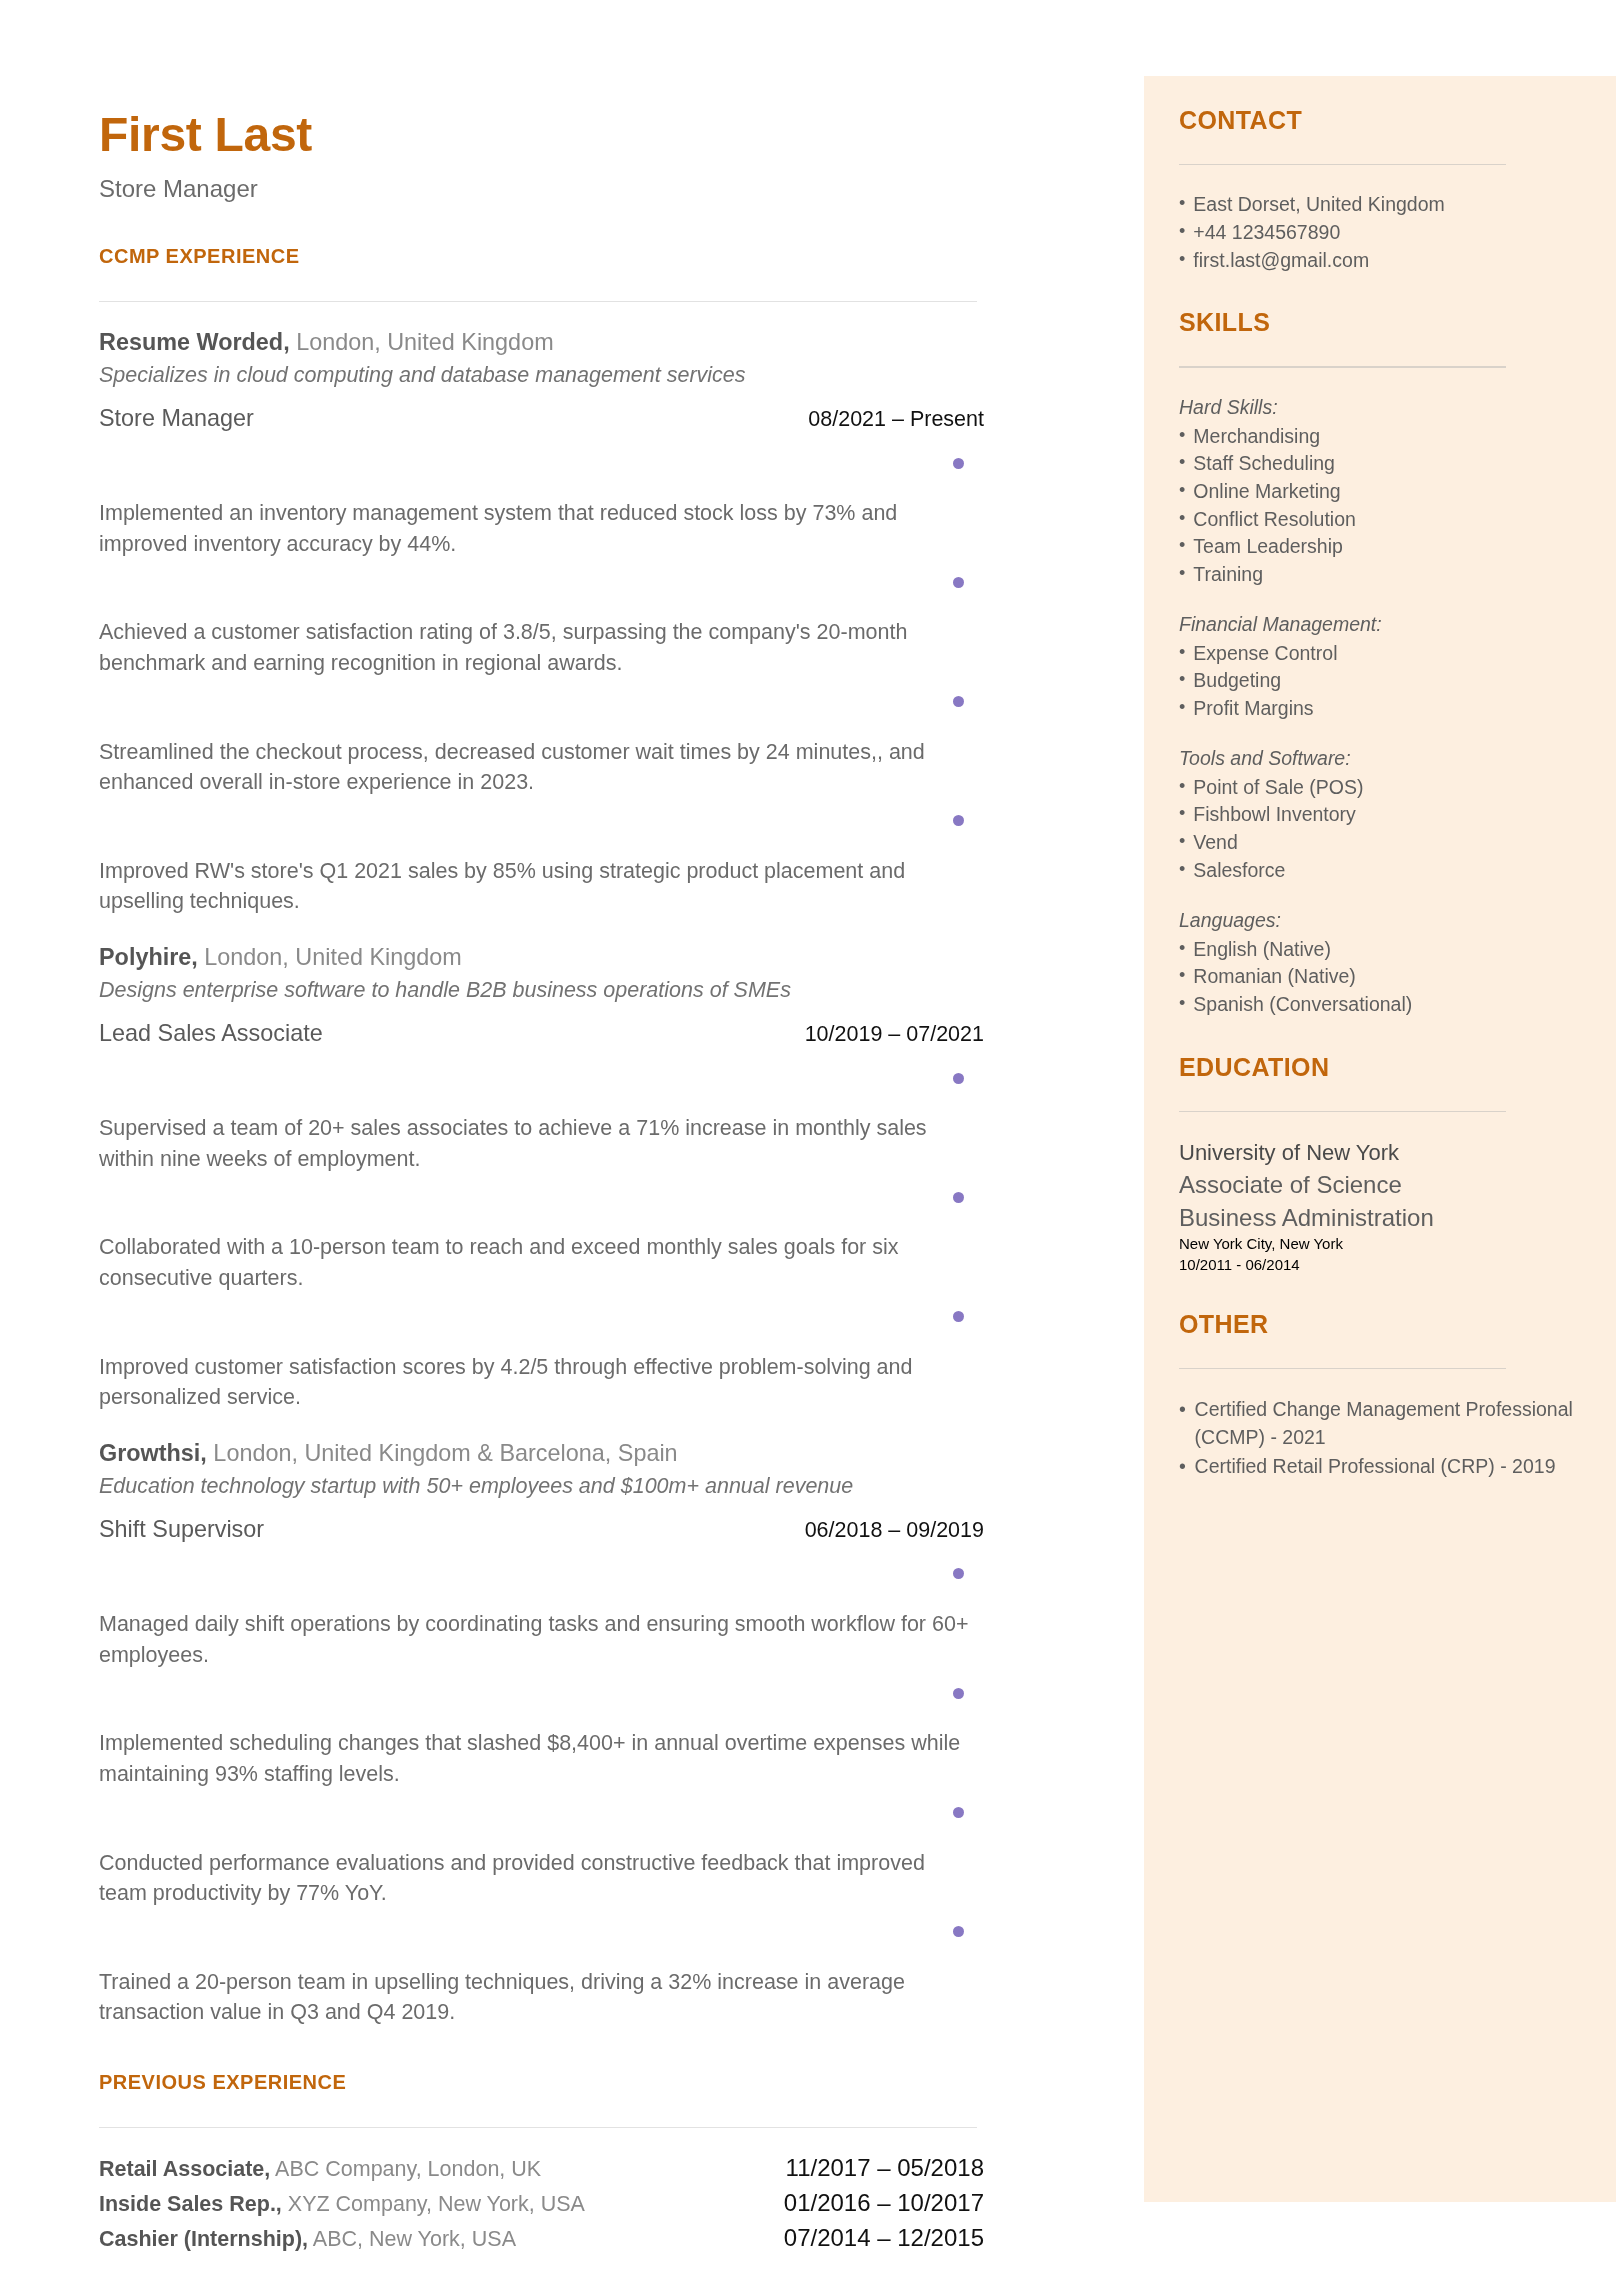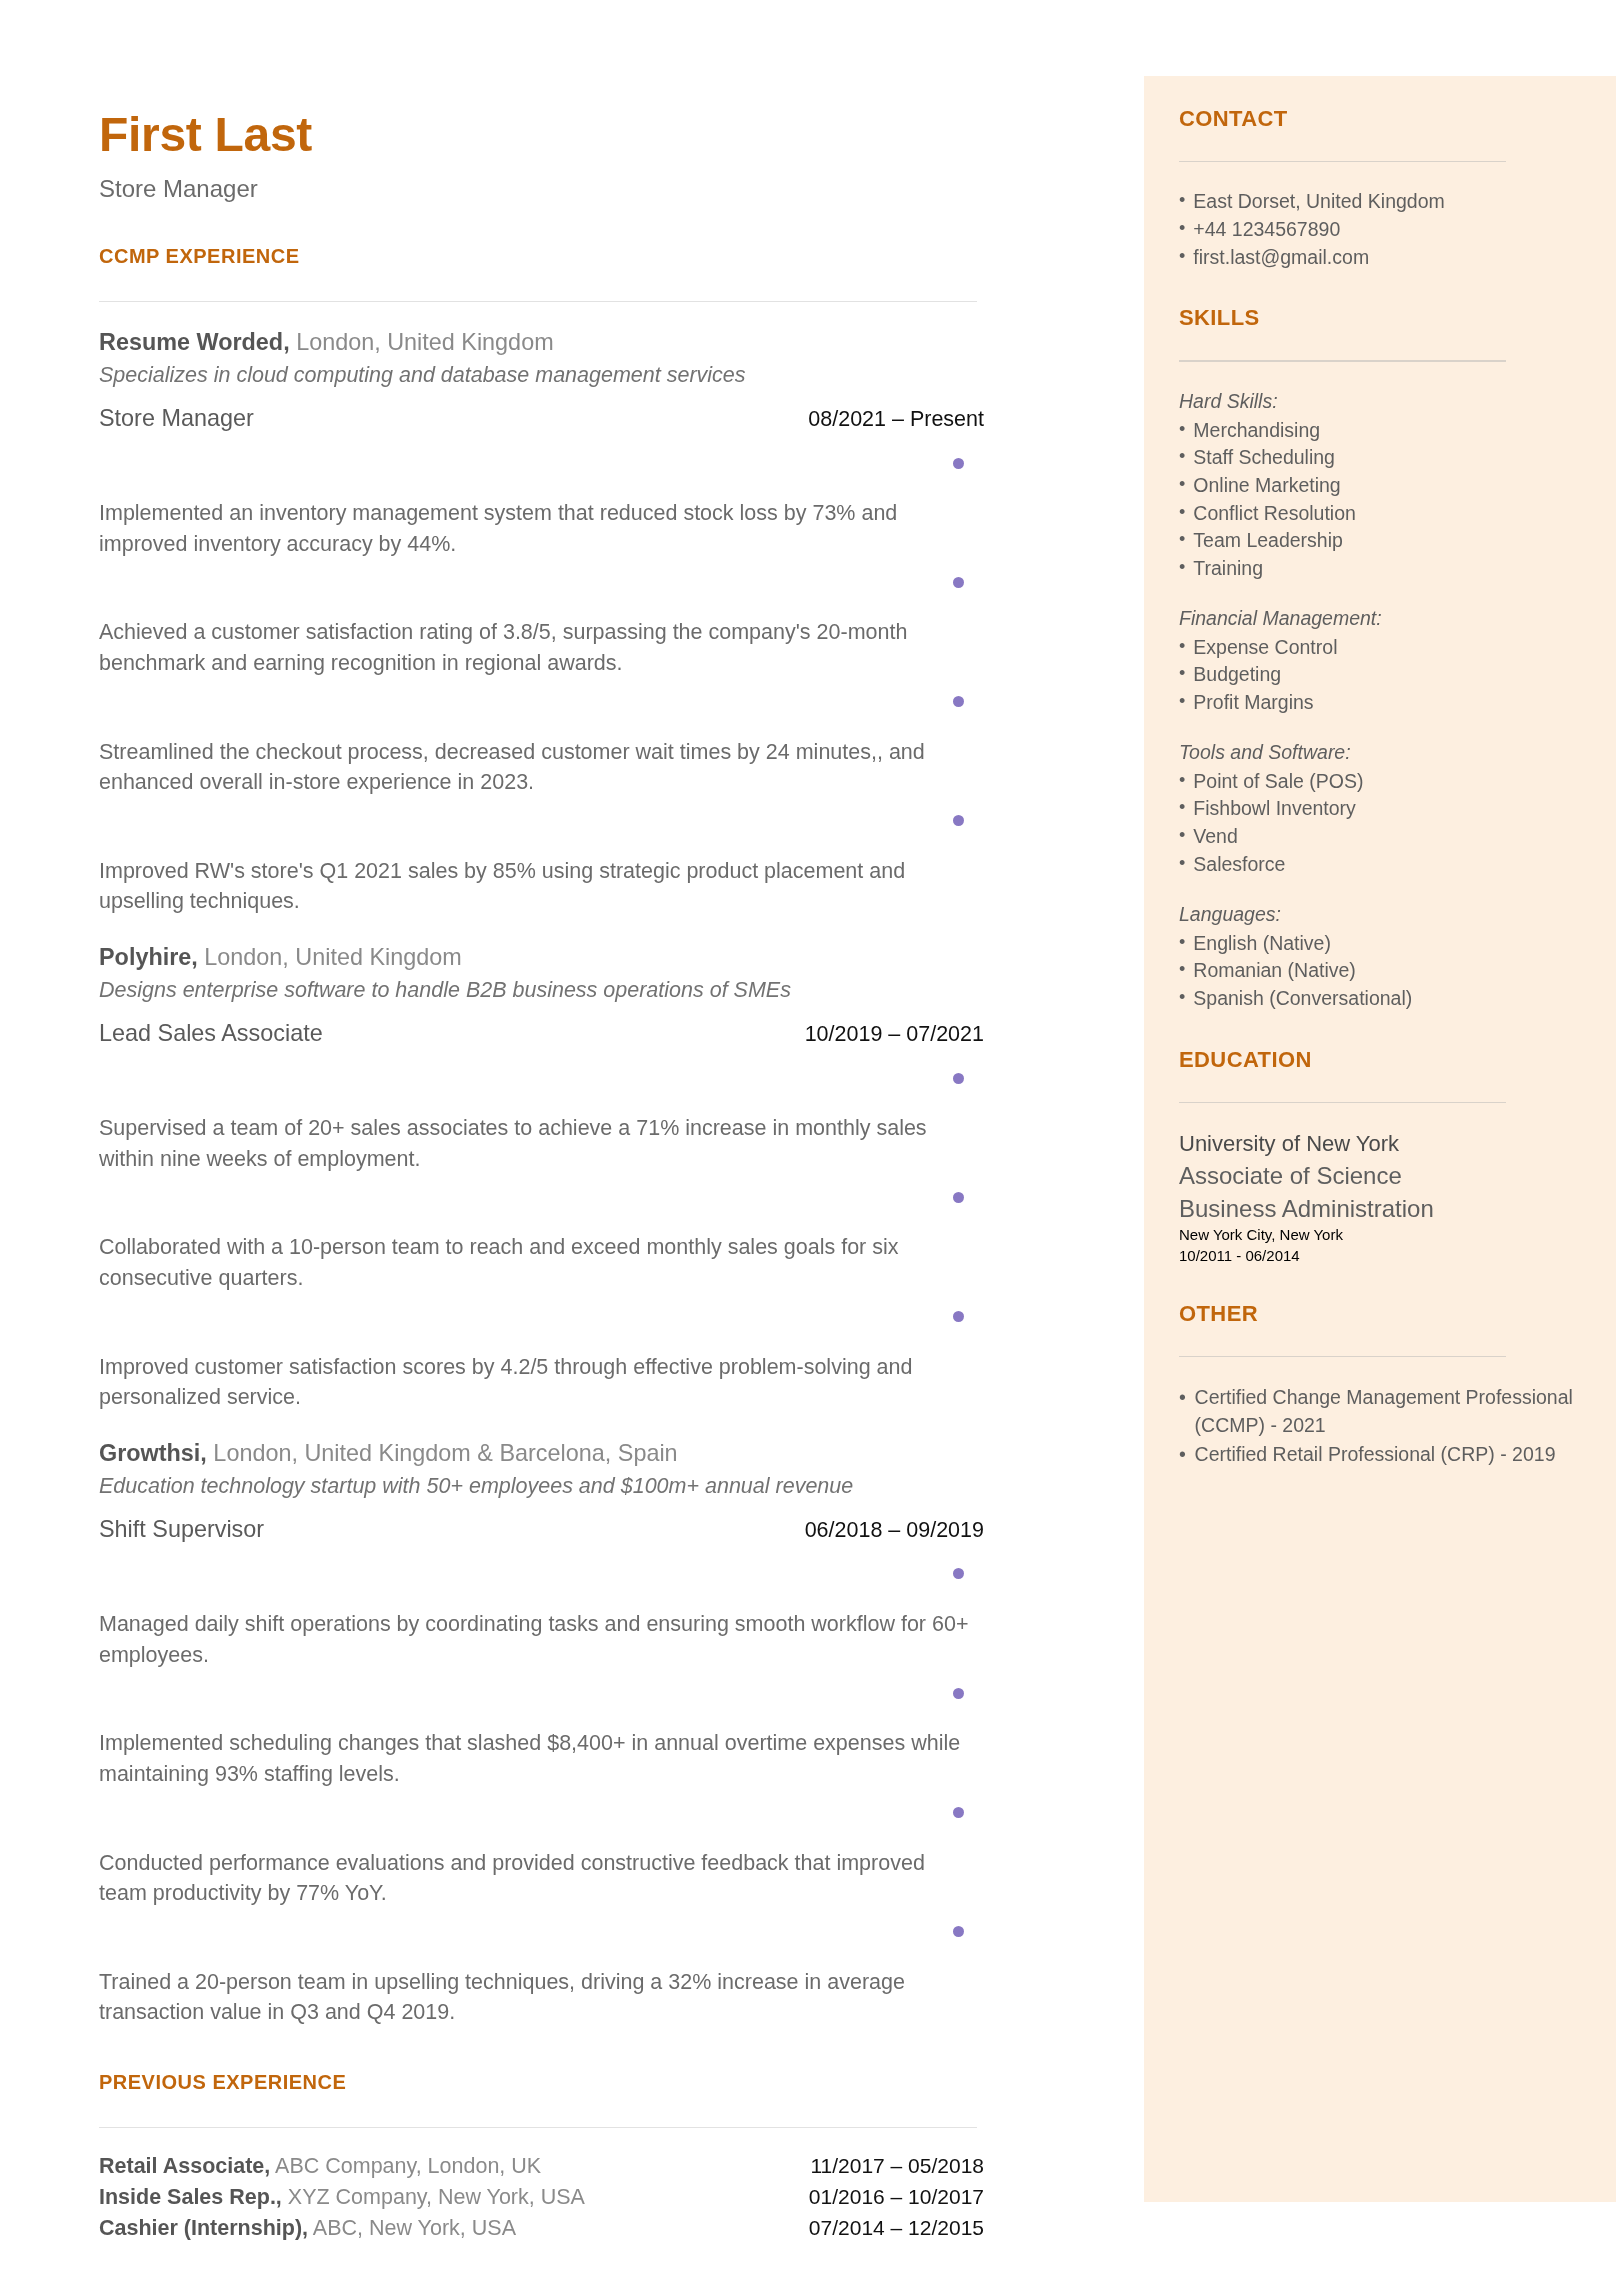--- a/index.html
+++ b/index.html
@@ -25,21 +25,21 @@
     height: 2126px;
     background: #FDEFE0;
     padding: 0;
   }
 
   .side-inner { padding: 30px 42px 0 35px; }
 
   .side-heading {
     color: #C1660C;
     font-weight: bold;
-    font-size: 22px;
+    font-size: 25px;
     letter-spacing: 0.4px;
   }
 
   .side-rule {
     height: 1.3px;
     background: #D9D2CA;
     margin-top: 29px;
     margin-bottom: 26px;
     width: 327px;
   }
@@ -203,21 +203,21 @@
   
   .prev-row {
     display: flex;
     justify-content: space-between;
     align-items: baseline;
     line-height: 1.44;
   }
   .prev-left { font-size: 21.5px; color: #8A8A8A; }
   .prev-left b { color: #555555; font-weight: bold; }
   .prev-date {
-    font-size: 21px;
+    font-size: 24px;
     color: #111111;
     white-space: nowrap;
     margin-left: 42px;
   }
 </style>
 </head>
 <body>
 
 <div id="main">
 

